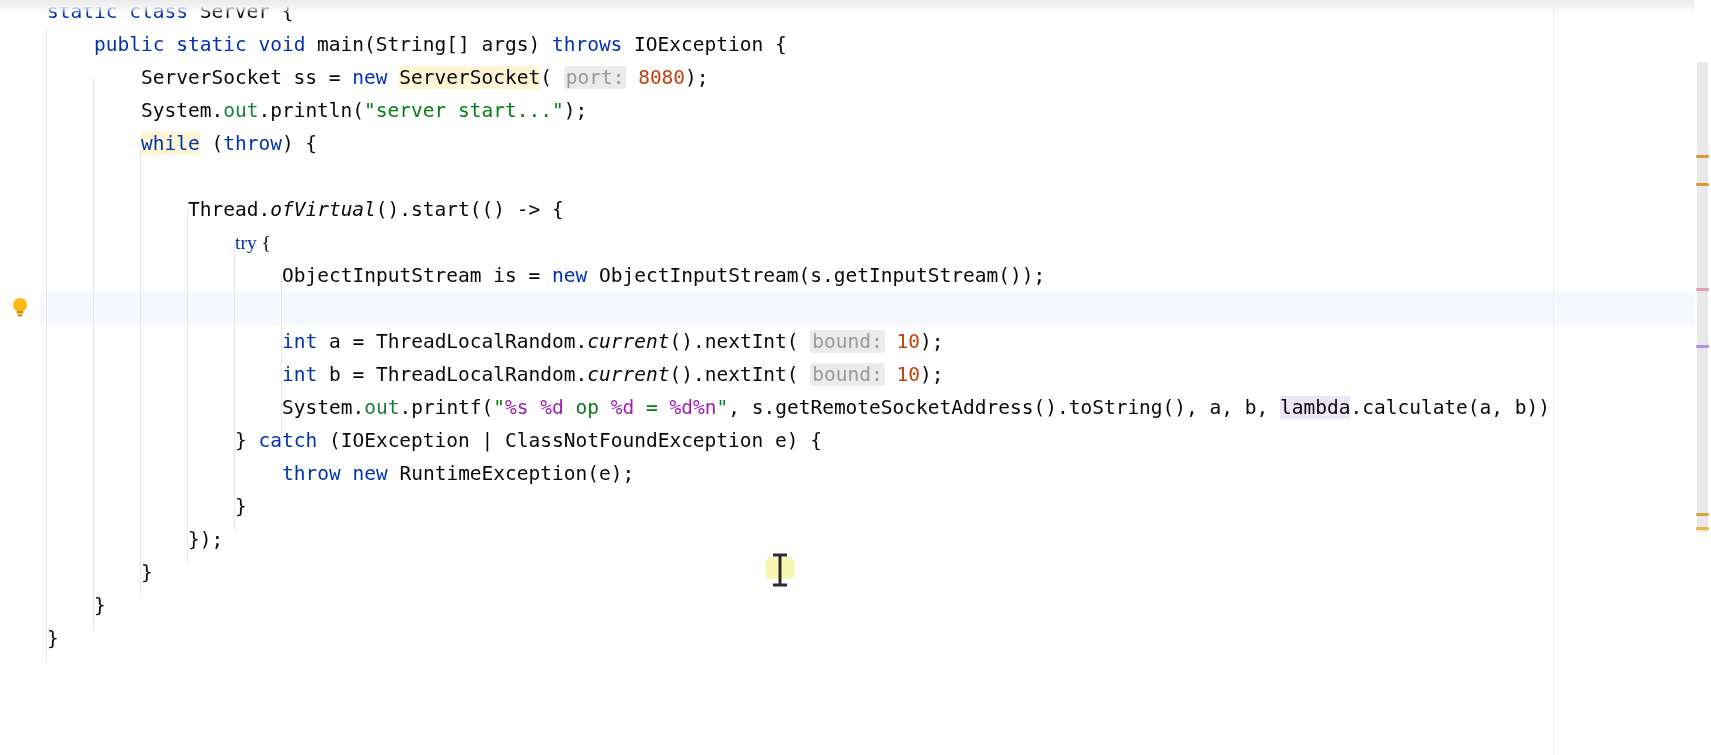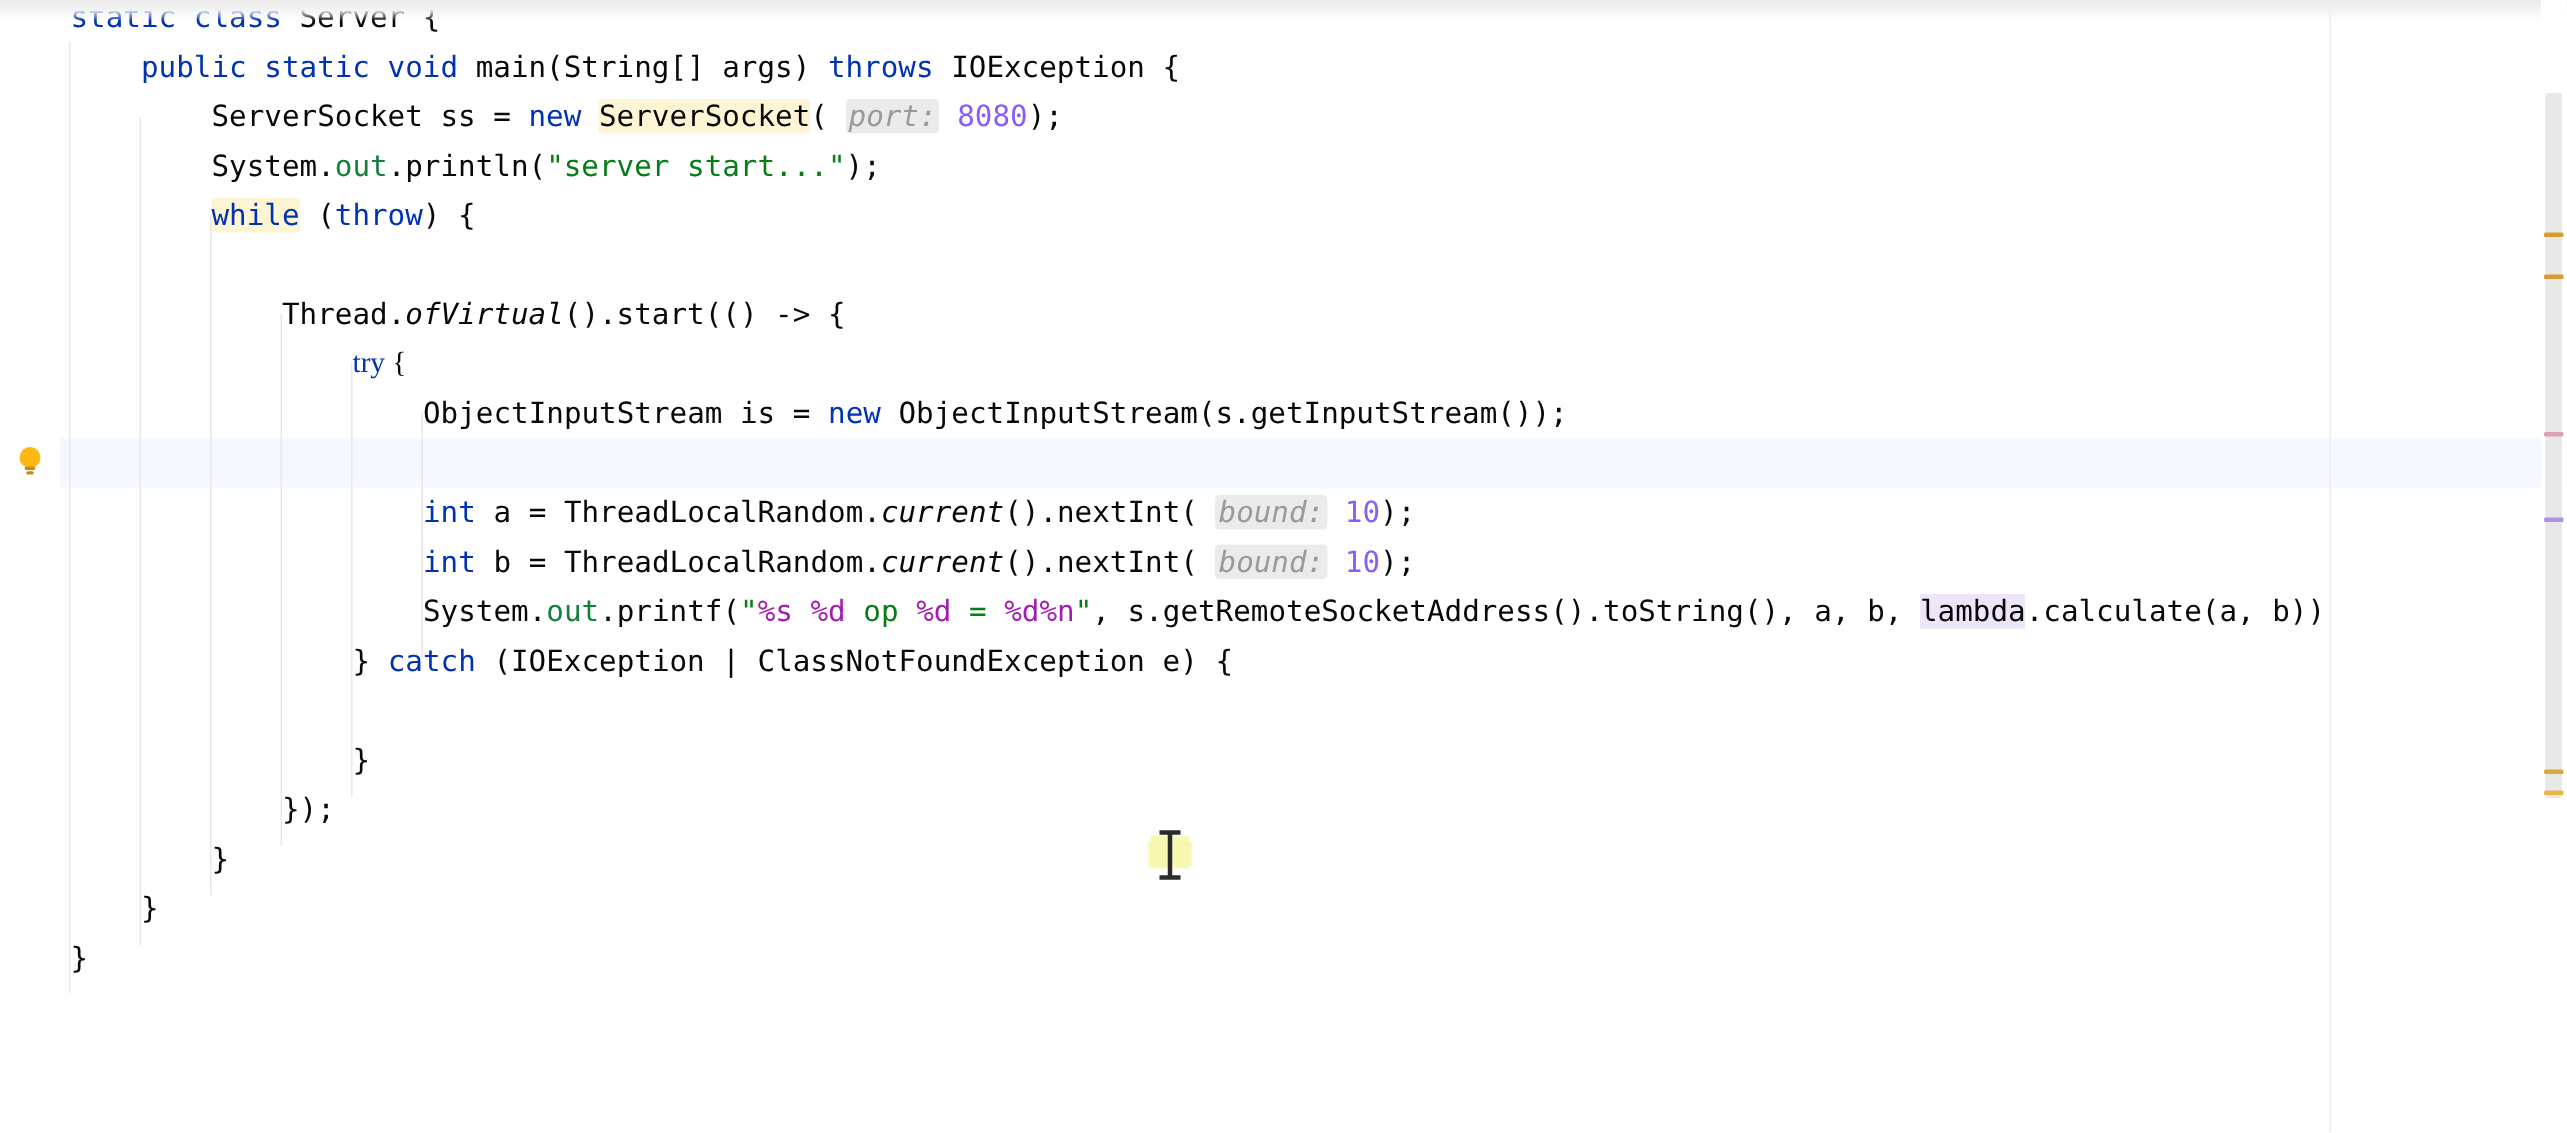--- a/index.html
+++ b/index.html
@@ -44,24 +44,24 @@
     position:absolute;width:1px;background:#e8e8e8;z-index:3;
   }
   
   .wrapguide{
     position:absolute;top:0;width:1px;height:755px;background:#ededed;z-index:3;
   }
   
   .kw{color:#0033b3;}
   .str{color:#067d17;}
   .fmt{color:#a31db1;}
-  .num{color:#8b5cf6;}
+  .num{color:#c2410c;}
   .fld{color:#15803d;}
   .stat{font-style:italic;}
-  .hintbg{background:#ebebeb;color:#9a9a9a;border-radius:3px;padding:0 2px;font-style:italic;}
+  .hintbg{background:#ebebeb;color:#9a9a9a;border-radius:3px;padding:0 2px;}
   .ctorhl{background:#fdf5d4;}
   .kwhl{background:#fdf5d4;}
   .sel{background:#a6d2ff;}
   .idhl{background:#ece6f8;}
   .caret{
     display:inline-block;width:2px;height:23px;background:#1a1a1a;
     vertical-align:-4px;margin:0 -1px;
   }
   
   .sb-track{
@@ -104,20 +104,21 @@
       <div class="line" style="top: 127px; padding-left: 141px;"><span class="kw kwhl">while</span><span> (</span><span class="kw">throw</span><span>) {</span></div>
       <div class="line" style="top: 193px; padding-left: 188px;"><span>Thread.</span><span class="stat">ofVirtual</span><span>().start(() -&gt; {</span></div>
       <div class="line" style="top: 226px; padding-left: 235px; font-family: Liberation Serif, serif;"><span class="kw">try</span><span> {</span></div>
       <div class="line" style="top: 259px; padding-left: 282px;"><span>ObjectInputStream is = </span><span class="kw">new</span><span> ObjectInputStream(s.getInputStream());</span></div>
       <div class="caret-line-bg" style="top: 292px;"></div>
       <div class="line" style="top: 292px; padding-left: 282px;"><span>Lambda </span><span class="sel">lambda</span><span class="caret"></span><span> = (Lambda) is.readObject();</span></div>
       <div class="line" style="top: 325px; padding-left: 282px;"><span class="kw">int</span><span> a = ThreadLocalRandom.</span><span class="stat">current</span><span>().nextInt( </span><span class="hintbg">bound:</span><span> </span><span class="num">10</span><span>);</span></div>
       <div class="line" style="top: 358px; padding-left: 282px;"><span class="kw">int</span><span> b = ThreadLocalRandom.</span><span class="stat">current</span><span>().nextInt( </span><span class="hintbg">bound:</span><span> </span><span class="num">10</span><span>);</span></div>
       <div class="line" style="top: 391px; padding-left: 282px;"><span>System.</span><span class="fld">out</span><span>.printf(</span><span class="str">"</span><span class="fmt">%s</span><span class="str"> </span><span class="fmt">%d</span><span class="str"> op </span><span class="fmt">%d</span><span class="str"> = </span><span class="fmt">%d</span><span class="fmt">%n</span><span class="str">"</span><span>, s.getRemoteSocketAddress().toString(), a, b, </span><span class="idhl">lambda</span><span>.calculate(a, b))</span></div>
       <div class="line" style="top: 424px; padding-left: 235px;"><span>} </span><span class="kw">catch</span><span> (IOException | ClassNotFoundException e) {</span></div>
+      <div class="line" style="top: 457px; padding-left: 282px;"><span class="kw">throw</span><span> </span><span class="kw">new</span><span> RuntimeException(e);</span></div>
       <div class="line" style="top: 490px; padding-left: 235px;"><span>}</span></div>
       <div class="line" style="top: 523px; padding-left: 188px;"><span>});</span></div>
       <div class="line" style="top: 556px; padding-left: 141px;"><span>}</span></div>
       <div class="line" style="top: 589px; padding-left: 94px;"><span>}</span></div>
       <div class="line" style="top: 622px; padding-left: 47px;"><span>}</span></div>
     </div>
 
   <div class="sb-track">
     <div class="sb-thumb" id="sbthumb" style="top: 62px; height: 470px; background: rgb(232, 232, 232);"></div>
   </div>

